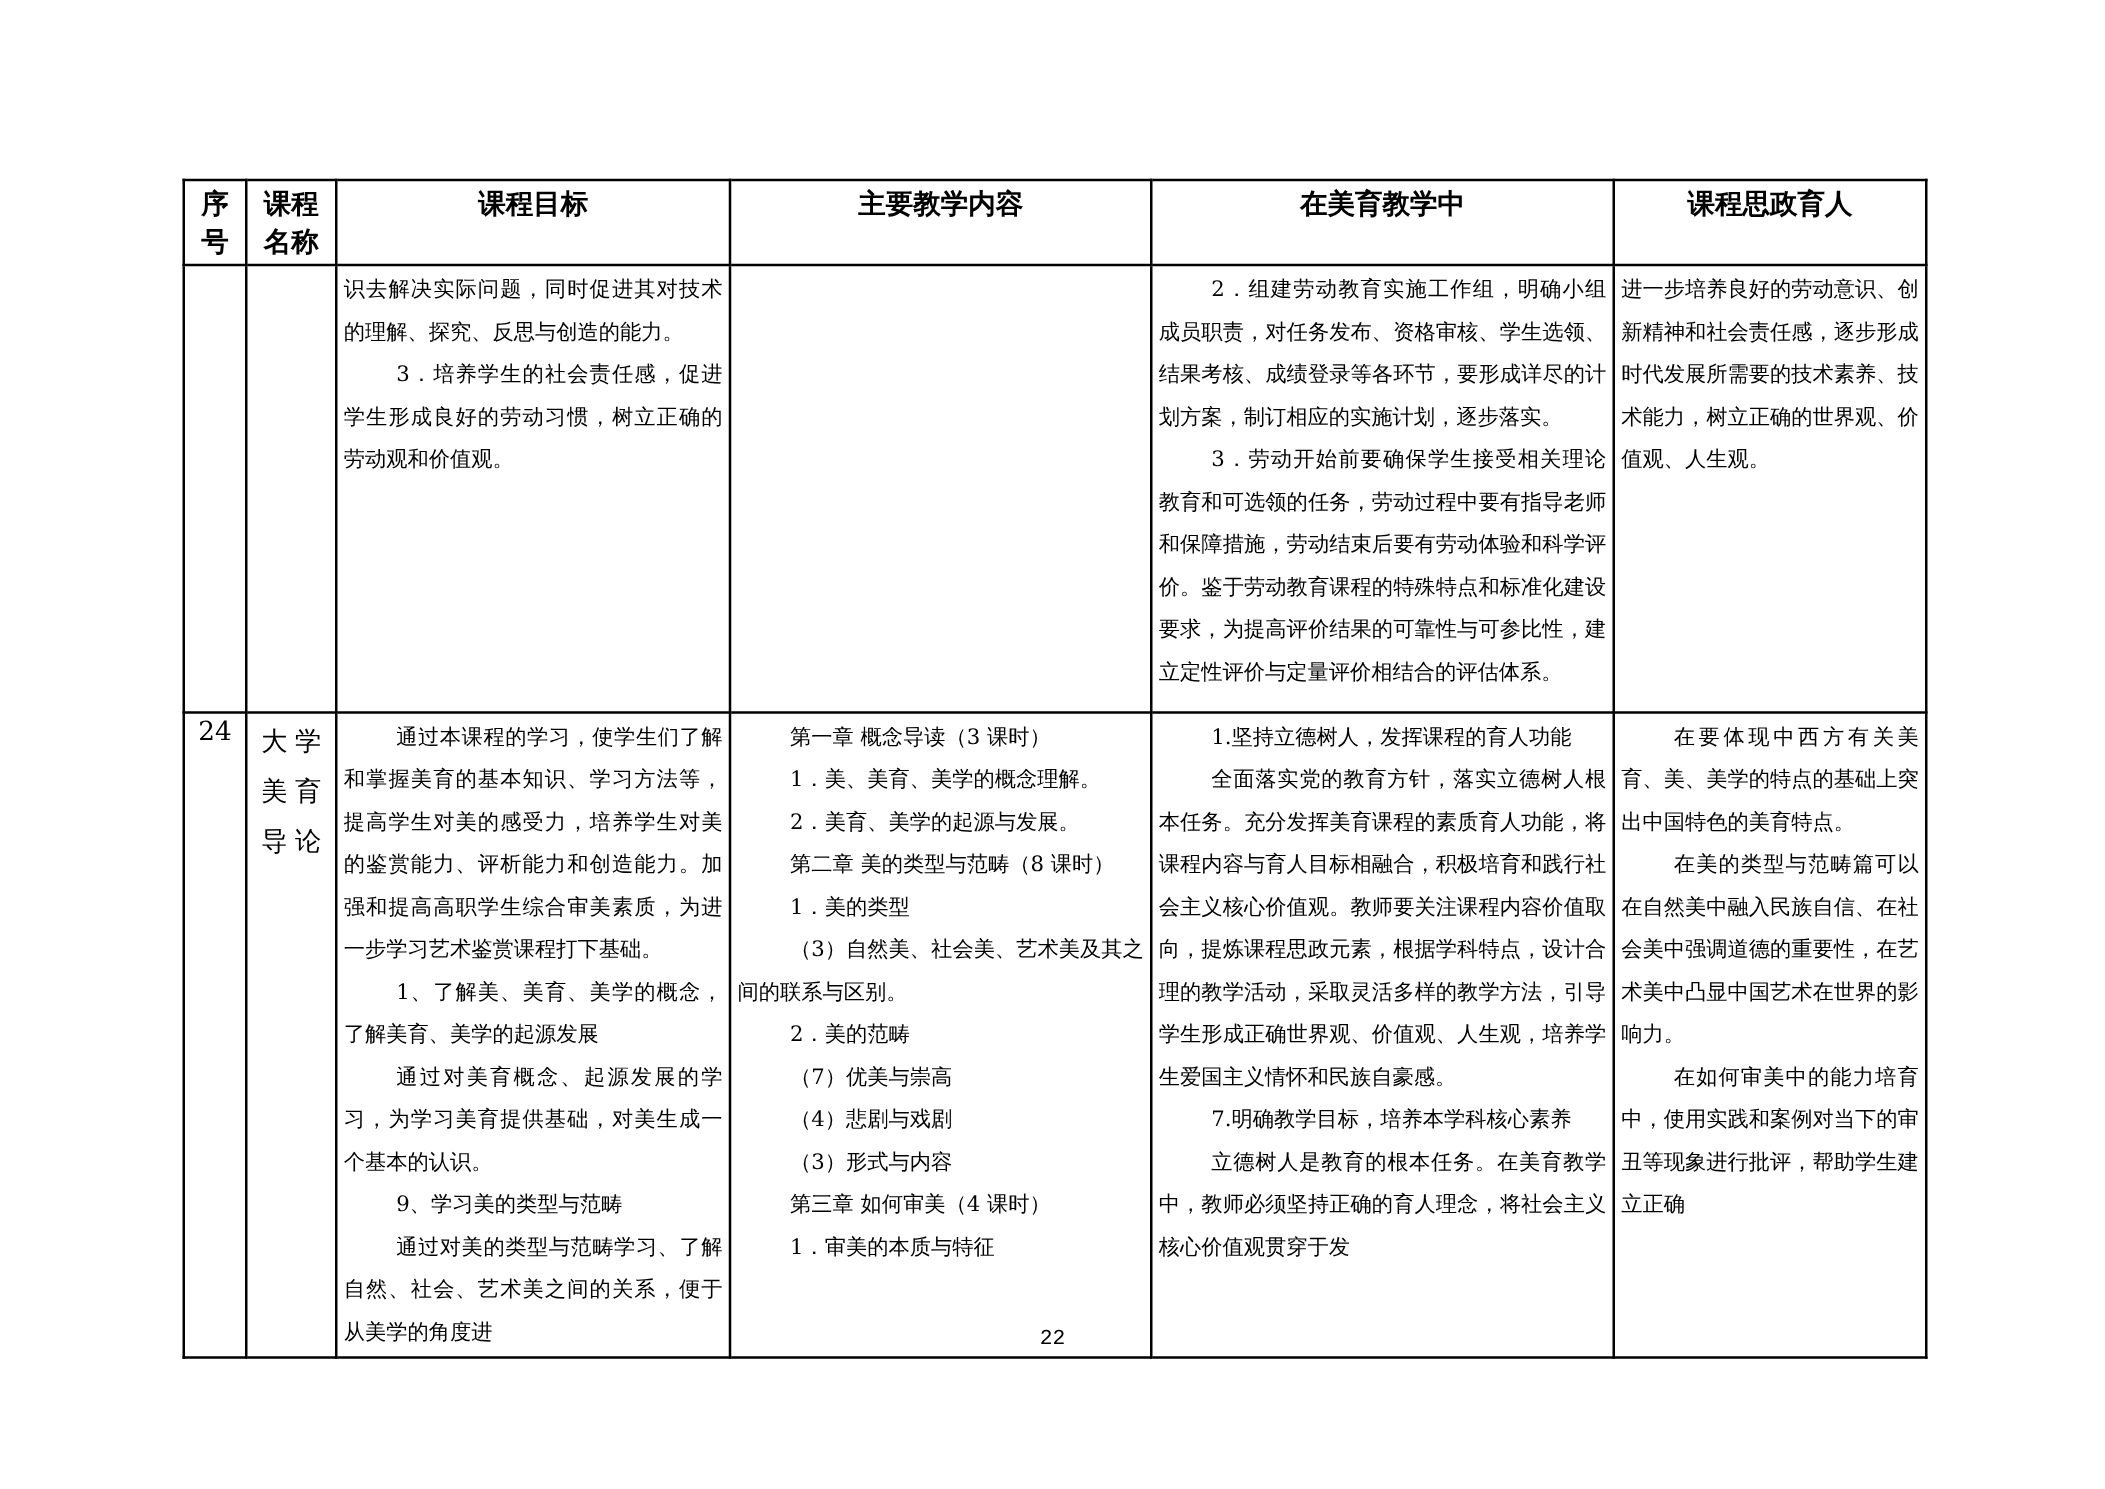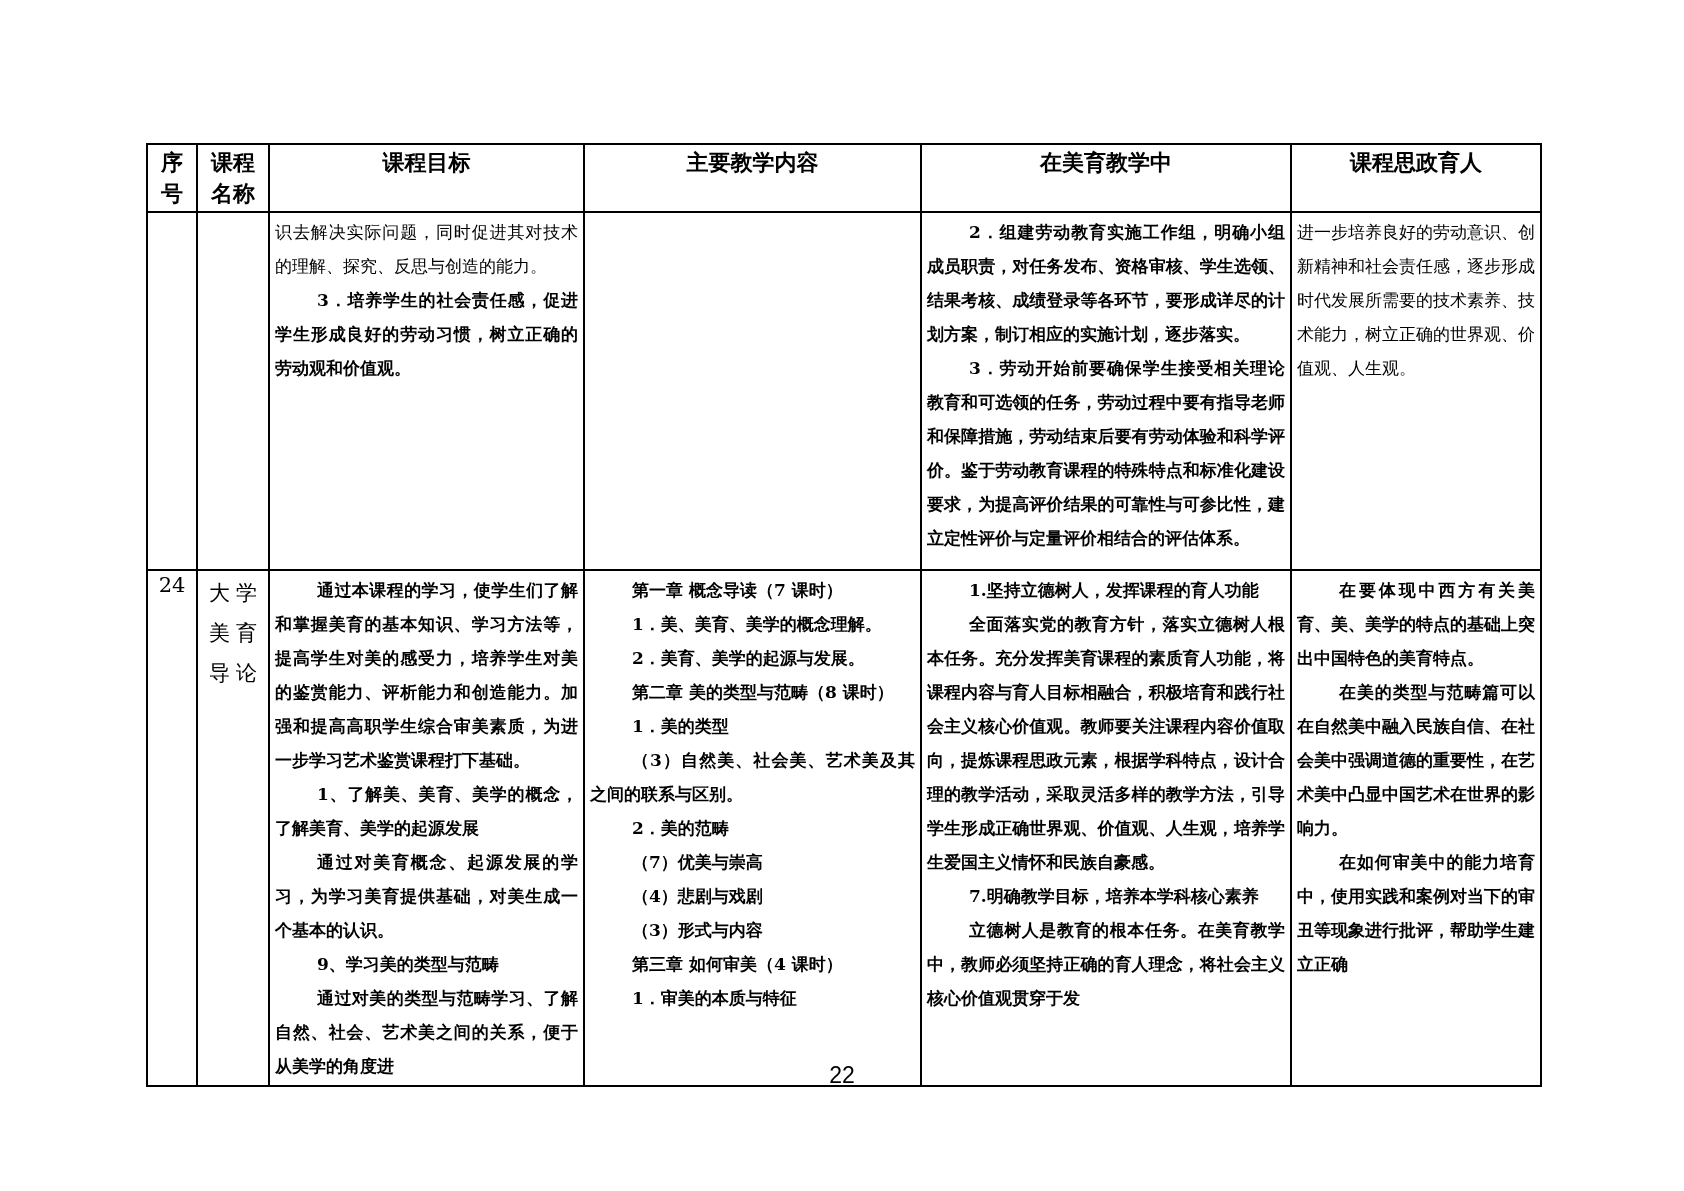--- a/index.html
+++ b/index.html
@@ -28,39 +28,39 @@
     height:62px;line-height:31px;
     padding:0;
   }
   tr.row1 > td{height:352px;}
   tr.row2 > td{height:458px;}
   .para{
     margin:0;font-size:17px;line-height:34px;
     text-align:justify;text-justify:inter-ideograph;
     word-break:break-all;
   }
-  .ind{text-indent:42px;font-weight:bold;}
+  .ind{text-indent:42px;}
   .seq-cell{
     text-align:center;vertical-align:middle;
     font-size:21px;
   }
   .name-cell{
     text-align:center;vertical-align:middle;
     font-size:21px;line-height:40px;
     padding:0 4px;
   }
   .name-cell .nline{
     display:flex;justify-content:space-between;
     padding:0 6px;
   }
   .pad-top{padding-top:32px;}
   .page-num{
     position:absolute;left:0;top:1062px;width:100%;
-    text-align:center;font-size:23px;
-    font-family:Liberation Sans, sans-serif;
+    text-align:center;font-size:17px;
+    font-family:Liberation Mono, monospace;
   }
   .hlines div{line-height:31px;}
 </style>
 </head>
 <body>
 
 <table class="doc">
   <colgroup>
     <col style="width:50px">
     <col style="width:72px">
@@ -119,21 +119,21 @@
           </div>
         </td>
       <td>
           <p class="para ind">通过本课程的学习，使学生们了解和掌握美育的基本知识、学习方法等，提高学生对美的感受力，培养学生对美的鉴赏能力、评析能力和创造能力。加强和提高高职学生综合审美素质，为进一步学习艺术鉴赏课程打下基础。</p>
           <p class="para ind">1、了解美、美育、美学的概念，了解美育、美学的起源发展</p>
           <p class="para ind">通过对美育概念、起源发展的学习，为学习美育提供基础，对美生成一个基本的认识。</p>
           <p class="para ind">9、学习美的类型与范畴</p>
           <p class="para ind">通过对美的类型与范畴学习、了解自然、社会、艺术美之间的关系，便于从美学的角度进</p>
         </td>
       <td>
-          <p class="para ind">第一章 概念导读（7 课时）</p>
+          <p class="para ind">第一章 概念导读（3 课时）</p>
           <p class="para ind">1．美、美育、美学的概念理解。</p>
           <p class="para ind">2．美育、美学的起源与发展。</p>
           <p class="para ind">第二章 美的类型与范畴（8 课时）</p>
           <p class="para ind">1．美的类型</p>
           <p class="para ind">（3）自然美、社会美、艺术美及其之间的联系与区别。</p>
           <p class="para ind">2．美的范畴</p>
           <p class="para ind">（7）优美与崇高</p>
           <p class="para ind">（4）悲剧与戏剧</p>
           <p class="para ind">（3）形式与内容</p>
           <p class="para ind">第三章 如何审美（4 课时）</p>

